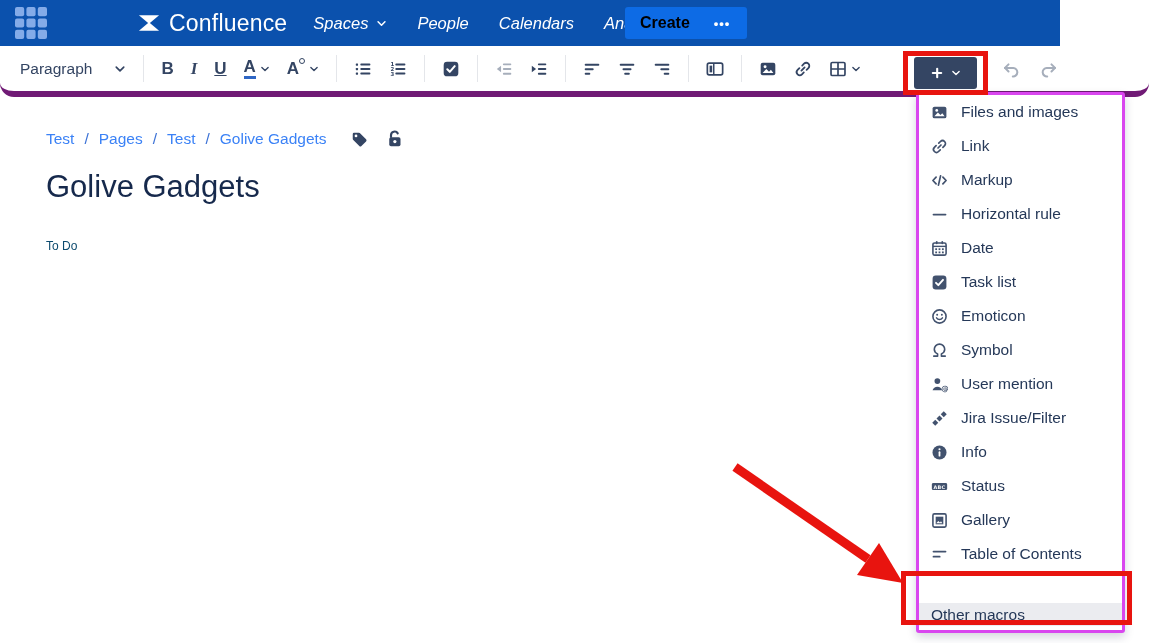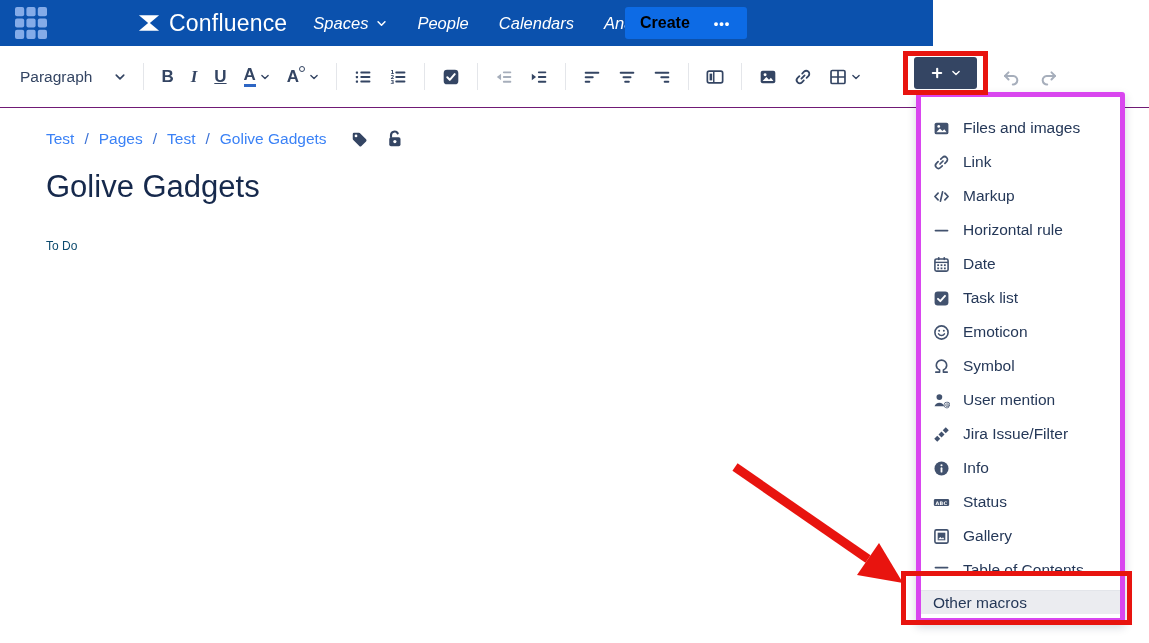--- a/index.html
+++ b/index.html
@@ -1,37 +1,37 @@
 <!DOCTYPE html>
 <html><head>
 <meta charset="utf-8">
 <style>
   * { margin:0; padding:0; box-sizing:border-box; }
   html,body { width:1149px; height:643px; overflow:hidden; }
   body { position:relative; background:#fff; font-family:"Liberation Sans","DejaVu Sans",sans-serif; }
 
   
-  .topbar { position:absolute; top:0; left:0; width:933px; height:46px; background:#0b51ad;
+  .topbar { position:absolute; top:0; left:0; width:1060px; height:46px; background:#0b51ad;
             display:flex; align-items:center; color:#fff; }
   .appgrid { margin-left:14px; width:34px; height:34px; color:#84abe8; cursor:pointer; }
   .appgrid svg { width:34px; height:34px; display:block; }
   .logo { display:flex; align-items:center; margin-left:88px; cursor:pointer; }
   .logo-mark svg { width:26px; height:26px; display:block; }
   .logo-text { font-size:23px; font-weight:400; margin-left:7px; letter-spacing:.2px; }
   .primary-nav { display:flex; align-items:center; margin-left:26px; gap:30px; }
   .nav-item { display:flex; align-items:center; gap:8px; font-size:16.5px; cursor:pointer;font-style:italic; }
   .nav-chev svg { width:11px; height:11px; display:block; }
   .create-btn { position:absolute; left:625px; top:7px; height:32px; padding:0 15px; background:#0d6be5;
                 border:none; border-radius:3px; color:#000000; font-size:16px; font-weight:700; cursor:pointer; }
   .more-btn { position:absolute; left:697px; top:7px; width:50px; height:32px; background:#0d6be5;
               border:none; border-radius:3px; color:#fff; font-size:13px; font-weight:700; letter-spacing:1px; cursor:pointer; }
 
   
-  .toolbar { position:absolute; top:46px; left:0; width:1149px; height:62px; background:#fff;
-             border-bottom:1px solid #701a75; display:flex; align-items:center; padding-left:20px; gap:17px; }
+  .toolbar { position:absolute; top:46px; left:0; width:1149px; height:51px; background:#fff;
+             border-bottom:6px solid #701a75; display:flex; align-items:center; padding-left:20px; gap:17px;border-radius:14px; }
   .para { display:flex; align-items:center; gap:22px; color:#344563; font-size:15.5px; cursor:pointer; }
   .para .tb-chev svg { width:12px; height:12px; display:block; }
   .tb-sep { width:1px; height:27px; background:#e4e6ea; flex:none; }
   .tb-btn { display:flex; align-items:center; gap:4px; background:none; border:none; color:#344563; cursor:pointer; padding:0; }
   .tb-btn.disabled { color:#a6aebb; }
   .tb-ic svg { width:18px; height:18px; display:block; }
   .tb-chev svg { width:10px; height:10px; display:block; }
   .glyph { font-size:17px; line-height:1; }
   .g-bold { font-weight:700; }
   .g-italic { font-style:italic; font-family:"Liberation Serif",serif; font-weight:700; }
@@ -53,30 +53,30 @@
   .breadcrumb { position:absolute; left:46px; top:129px; display:flex; align-items:center; gap:10px; font-size:15.5px; }
   .bc-link { color:#3b82f6; cursor:pointer; text-decoration:none; }
   .bc-sep { color:#3c72d6; }
   .bc-icons { display:flex; align-items:center; gap:15px; margin-left:12px; color:#344563; }
   .bc-icons span svg { width:20px; height:20px; display:block; }
   .page-title { position:absolute; left:46px; top:169px; font-size:31px; font-weight:400; color:#16294c; }
   .body-text { position:absolute; left:46px; top:239px; font-size:12px; color:#0c4a6e; }
 
   
   .insert-menu { position:absolute; left:916px; top:92px; width:209px; background:#fff;
-                 border:5px solid #d946ef; border-radius:3px; box-shadow:0 4px 10px rgba(9,30,66,.18);
-                 z-index:20; padding-top:14px; }
+                 border:3px solid #d946ef; border-radius:3px; box-shadow:0 4px 10px rgba(9,30,66,.18);
+                 z-index:20; padding-top:0; }
   .insert-menu ul { list-style:none; }
   .menu-item { height:34px; display:flex; align-items:center; padding:0 12px; gap:13px;
                font-size:15.5px; color:#253858; cursor:pointer; }
   .mi-ic { width:17px; height:17px; color:#42526e; display:flex; flex:none; }
   .mi-ic svg { width:17px; height:17px; display:block; }
   .menu-divider { height:1px; background:#e3e5ea; margin-top:3px; }
   .menu-footer { height:23px; background:#ebecf0; display:flex; align-items:center; padding:0 12px;
-                 font-size:15.5px; color:#253858; margin-bottom:4px; cursor:pointer; }
+                 font-size:15.5px; color:#253858; margin-bottom:4px; cursor:pointer;margin-top:28px; }
 
   
   .macros-redbox { position:absolute; left:901px; top:571px; width:231px; height:54px;
                    border:5px solid #e8140f; z-index:40; pointer-events:none; }
   .arrow-svg { position:absolute; left:690px; top:430px; width:230px; height:170px; z-index:40; pointer-events:none; }
 </style>
 </head>
 <body>
 
 <header class="topbar">

